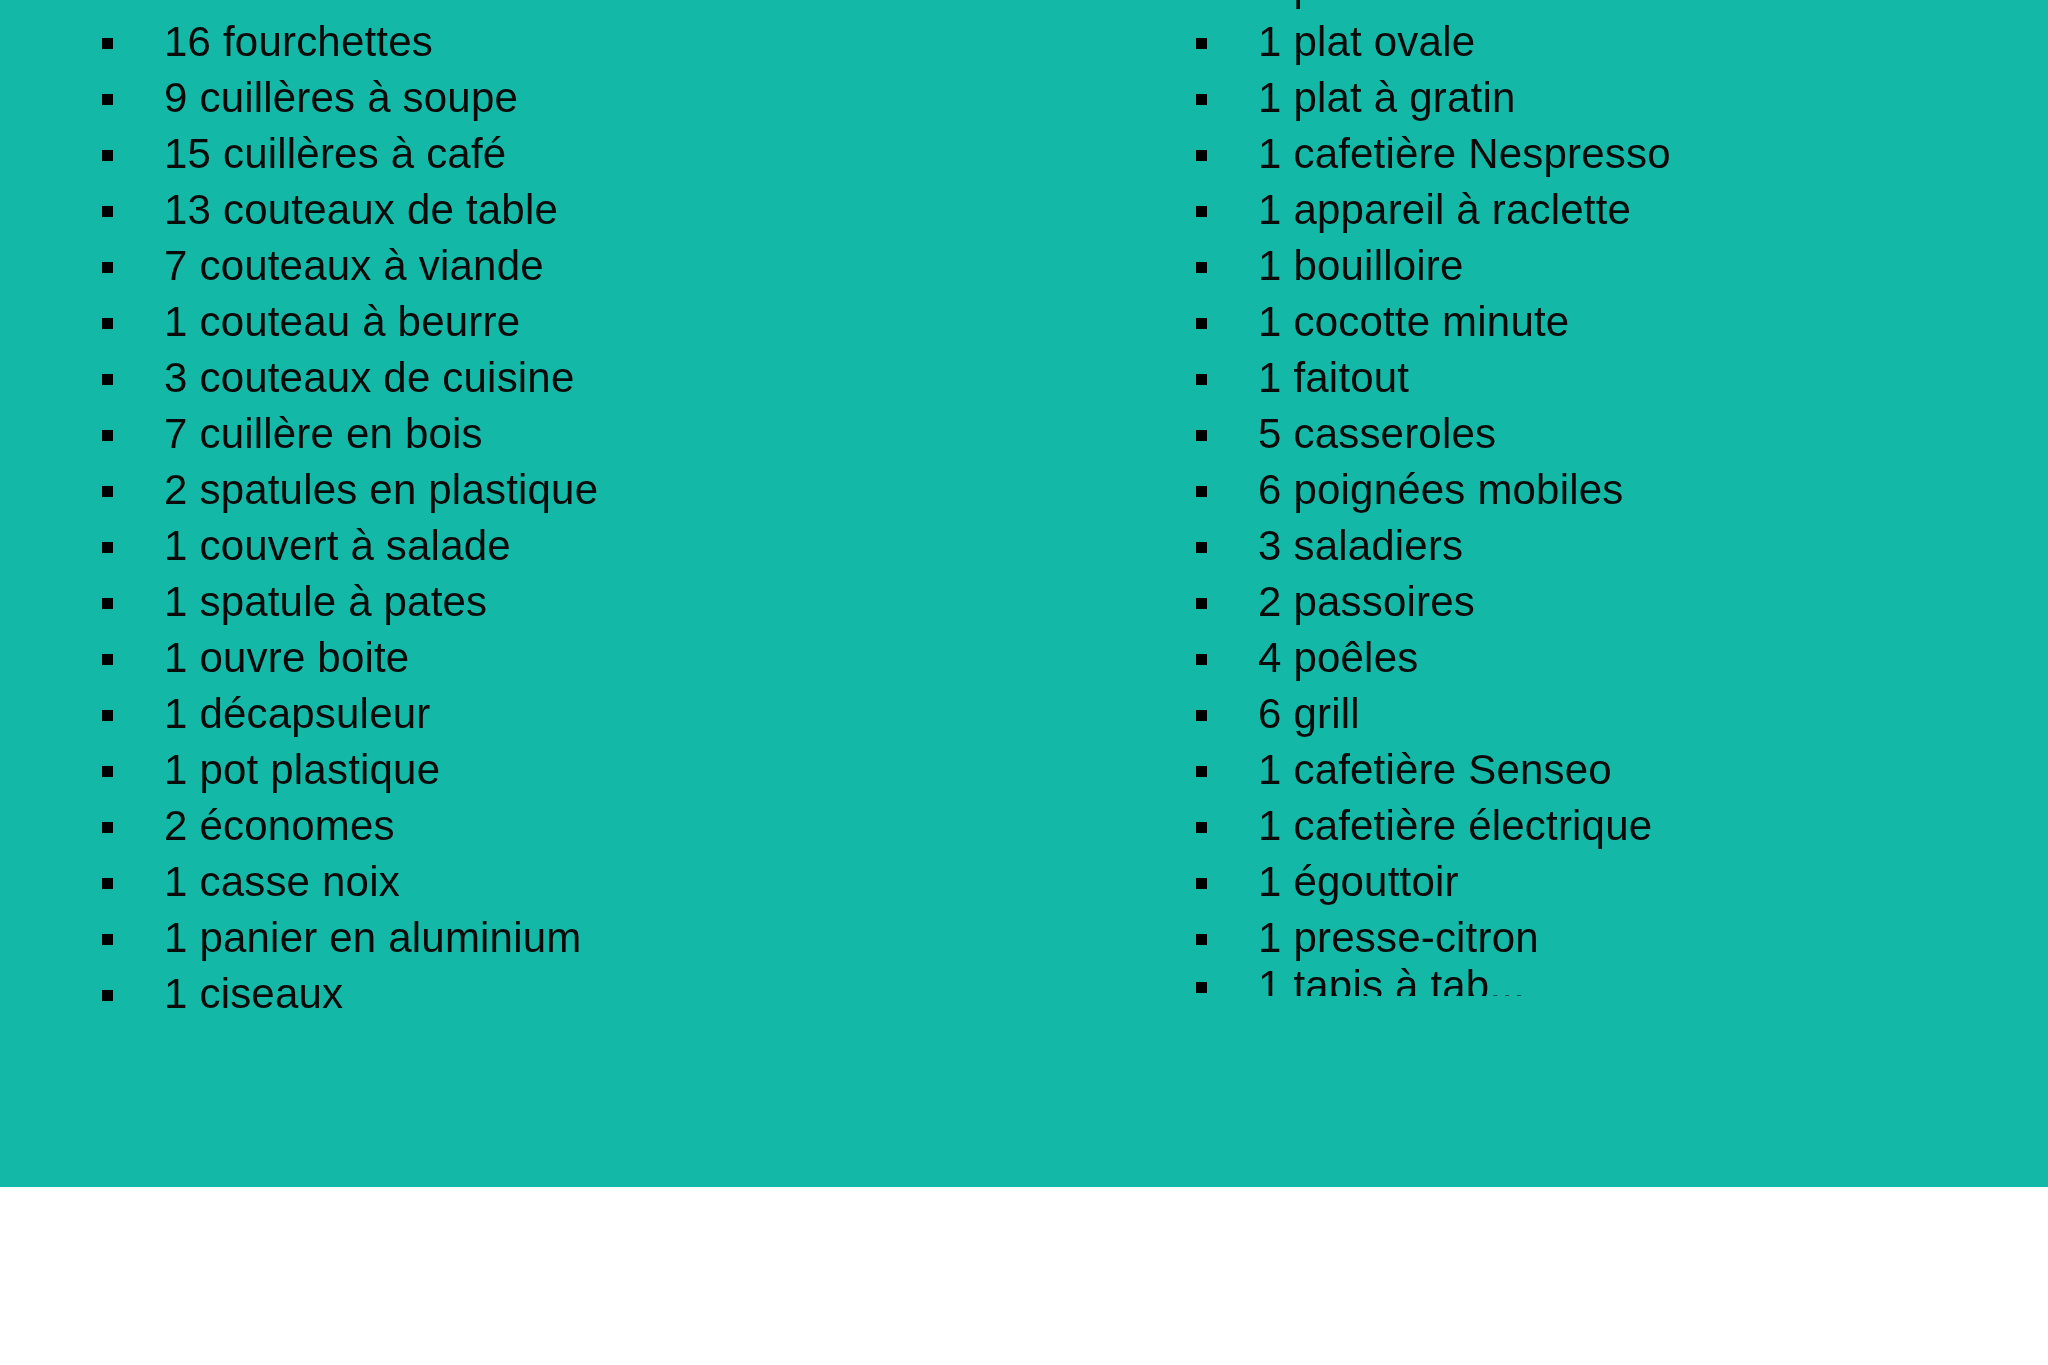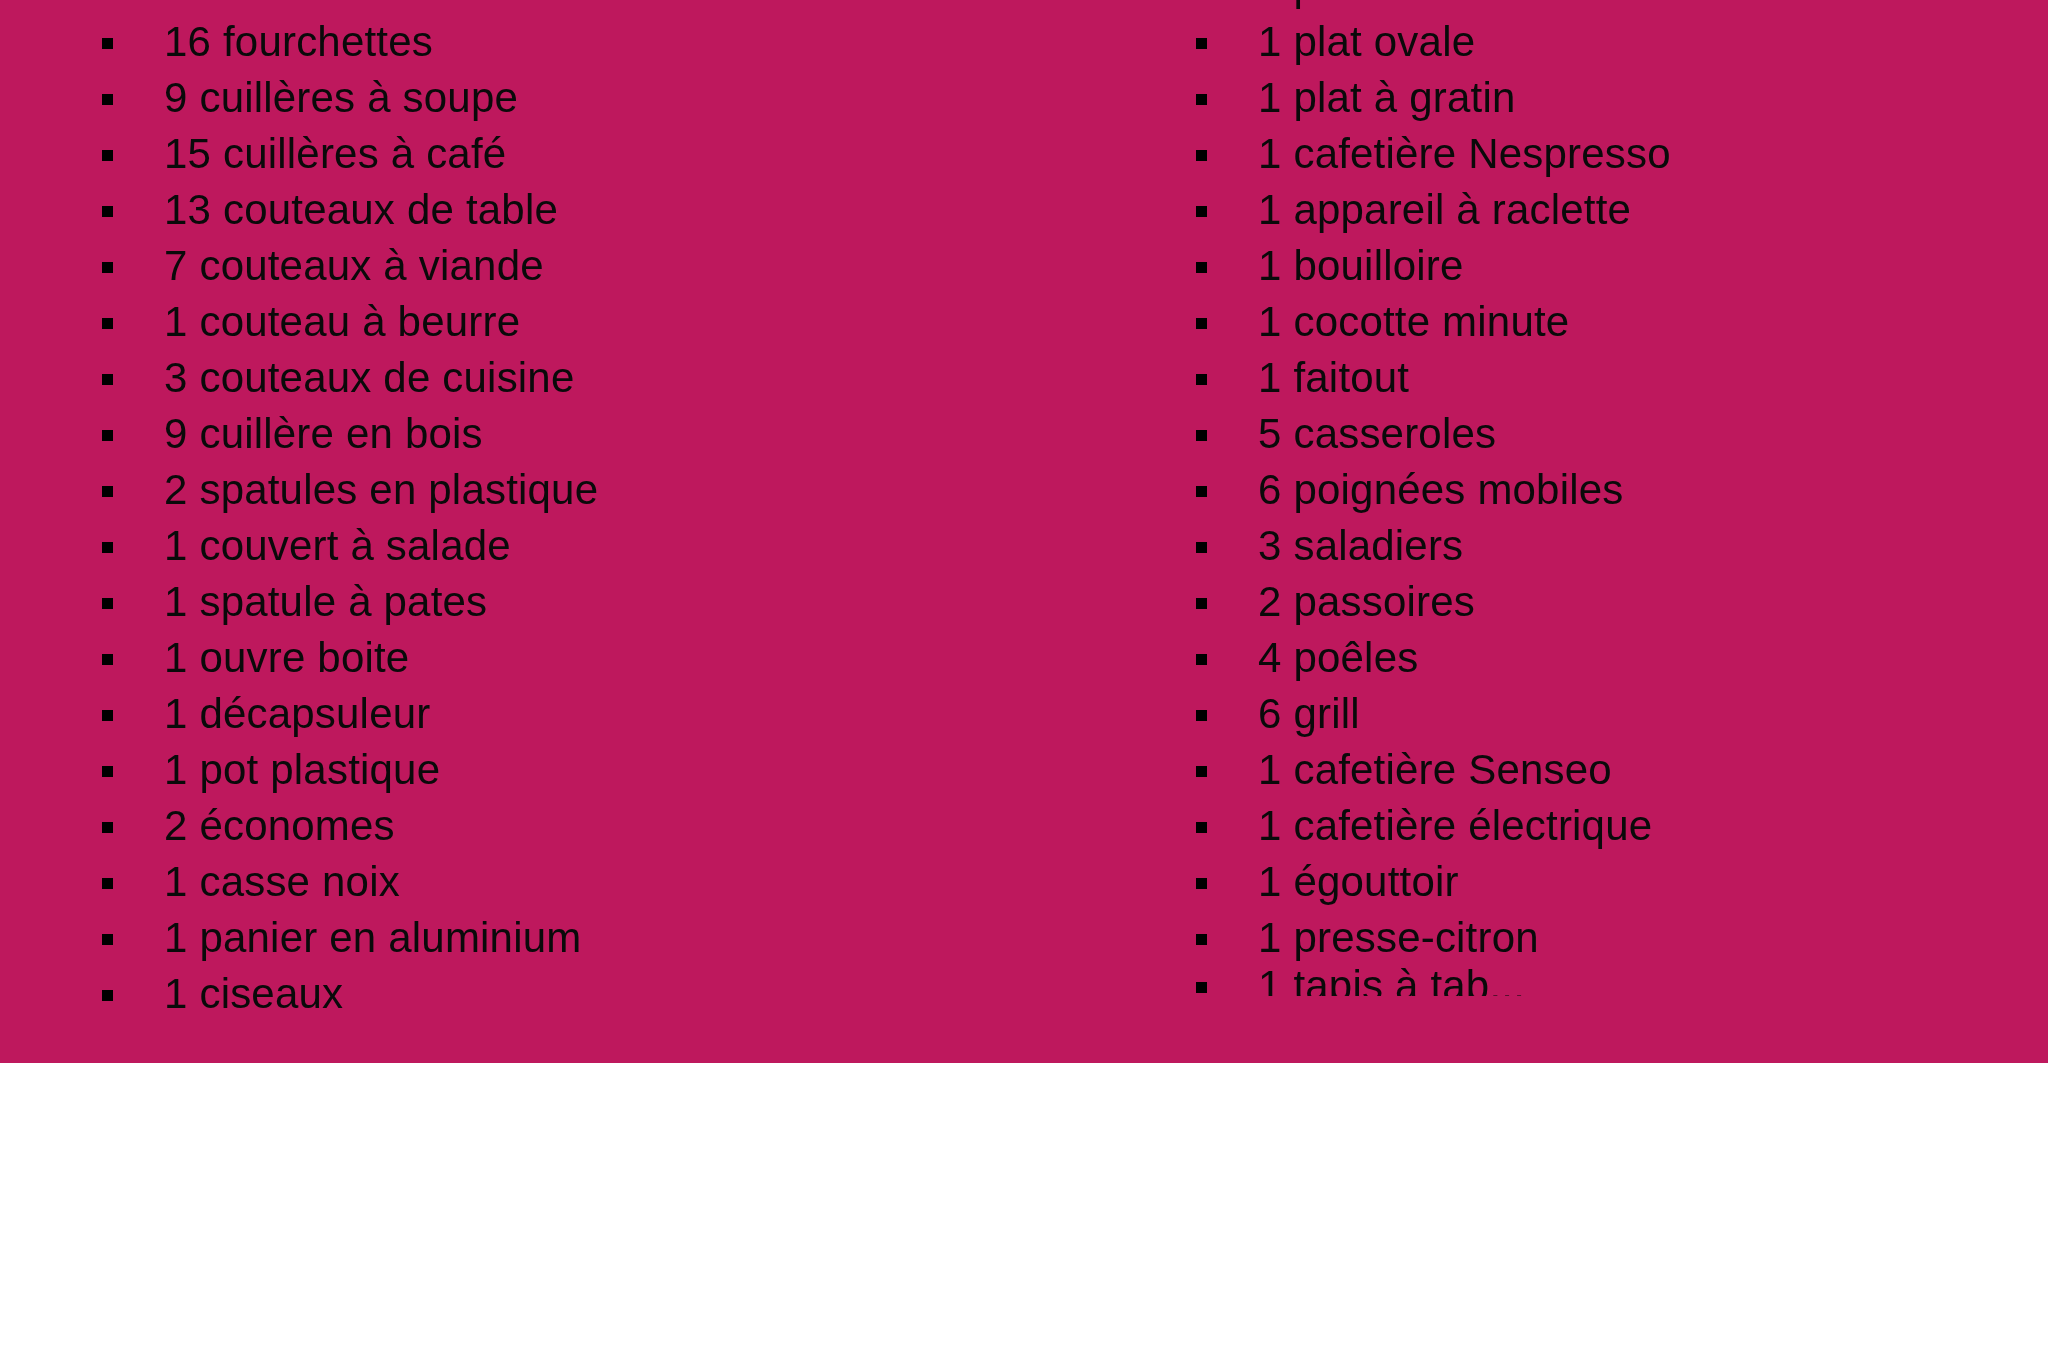--- a/index.html
+++ b/index.html
@@ -10,22 +10,22 @@
   body {
     width: 2048px;
     height: 1365px;
     overflow: hidden;
     font-family: "Liberation Sans", sans-serif;
     color: #000000;
   }
   .page {
     position: relative;
     width: 2048px;
-    height: 1063px;
-    background: #be185d;
+    height: 1187px;
+    background: #14b8a6;
     text-decoration: underline;
   }
   .columns {
     position: absolute;
     left: 0;
     top: 0;
     width: 2048px;
     display: flex;
     flex-direction: row;
   }
@@ -95,21 +95,21 @@
         </li>
       </ul>
       <ul class="item-list">
         <li><span class="bullet"></span><span>16 fourchettes</span></li>
         <li><span class="bullet"></span><span>9 cuillères à soupe</span></li>
         <li><span class="bullet"></span><span>15 cuillères à café</span></li>
         <li><span class="bullet"></span><span>13 couteaux de table</span></li>
         <li><span class="bullet"></span><span>7 couteaux à viande</span></li>
         <li><span class="bullet"></span><span>1 couteau à beurre</span></li>
         <li><span class="bullet"></span><span>3 couteaux de cuisine</span></li>
-        <li><span class="bullet"></span><span>9 cuillère en bois</span></li>
+        <li><span class="bullet"></span><span>7 cuillère en bois</span></li>
         <li><span class="bullet"></span><span>2 spatules en plastique</span></li>
         <li><span class="bullet"></span><span>1 couvert à salade</span></li>
         <li><span class="bullet"></span><span>1 spatule à pates</span></li>
         <li><span class="bullet"></span><span>1 ouvre boite</span></li>
         <li><span class="bullet"></span><span>1 décapsuleur</span></li>
         <li><span class="bullet"></span><span>1 pot plastique</span></li>
         <li><span class="bullet"></span><span>2 économes</span></li>
         <li><span class="bullet"></span><span>1 casse noix</span></li>
         <li><span class="bullet"></span><span>1 panier en aluminium</span></li>
         <li><span class="bullet"></span><span>1 ciseaux</span></li>

